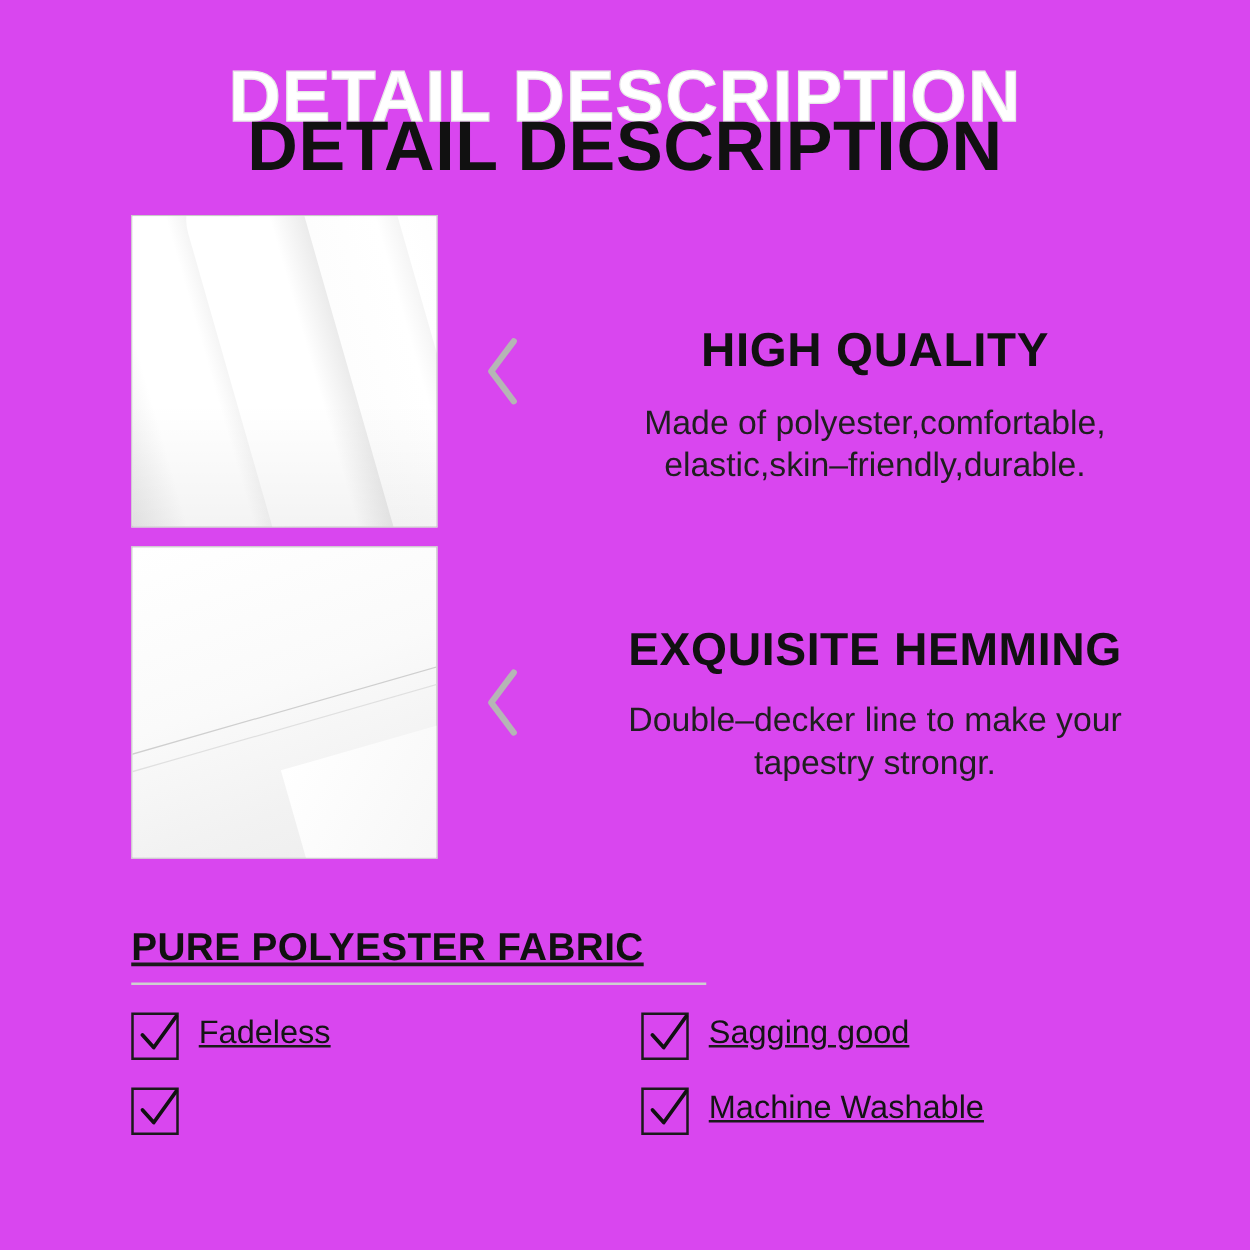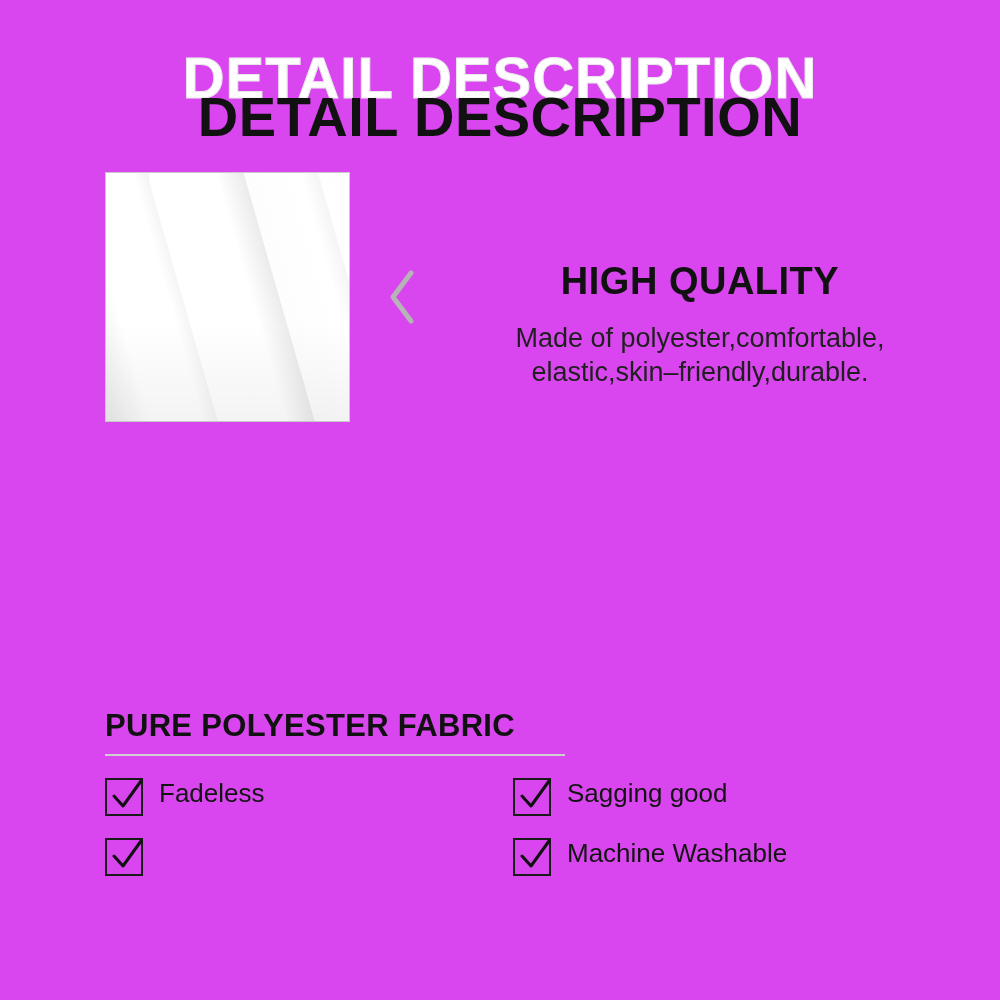--- a/index.html
+++ b/index.html
@@ -154,22 +154,23 @@
     font-size: 27px;
     line-height: 34px;
     color: #1f1f1f;
     font-weight: 400;
   }
 
   
   .fabric {
     position: absolute;
     left: 105px;
-    top: 708px;
+    top: 740px;
     width: 800px;
+    text-decoration: underline;
   }
   .fabric-title {
     font-size: 31px;
     font-weight: 700;
     color: #111111;
     letter-spacing: 0.3px;
     padding-bottom: 10px;
     white-space: nowrap;
   }
   .fabric-rule {
@@ -233,20 +234,42 @@
     </div>
     <div class="feature-text">
       <div class="feature-heading">HIGH QUALITY</div>
       <div class="feature-desc">
         <div>Made of polyester,comfortable,</div>
         <div>elastic,skin–friendly,durable.</div>
       </div>
     </div>
   </div>
 
+  <div class="feature feature-2">
+    <div class="photo">
+      <div class="photo-inner">
+        <div class="hem-bg"></div>
+        <div class="hem-corner"></div>
+        <div class="hem-line hl1"></div>
+        <div class="hem-line hl2"></div>
+      </div>
+    </div>
+    <div class="chevron">
+      <svg width="34" height="56" viewBox="0 0 34 56" fill="none">
+        <path d="M26 4 L8 28 L26 52" stroke="#b5b5b5" stroke-width="5" stroke-linecap="round" stroke-linejoin="round"></path>
+      </svg>
+    </div>
+    <div class="feature-text">
+      <div class="feature-heading">EXQUISITE HEMMING</div>
+      <div class="feature-desc">
+        <div>Double–decker line to make your</div>
+        <div>tapestry strongr.</div>
+      </div>
+    </div>
+  </div>
 
   <div class="fabric">
     <div class="fabric-title">PURE POLYESTER FABRIC</div>
     <div class="fabric-rule"></div>
     <div class="check-grid">
 
       <div class="check-item">
         <span class="checkbox">
           <svg width="34" height="36" viewBox="0 0 34 36" fill="none">
             <path d="M4 17 L13 27 L31 2" stroke="#111111" stroke-width="3" fill="none" stroke-linecap="round" stroke-linejoin="round"></path>

